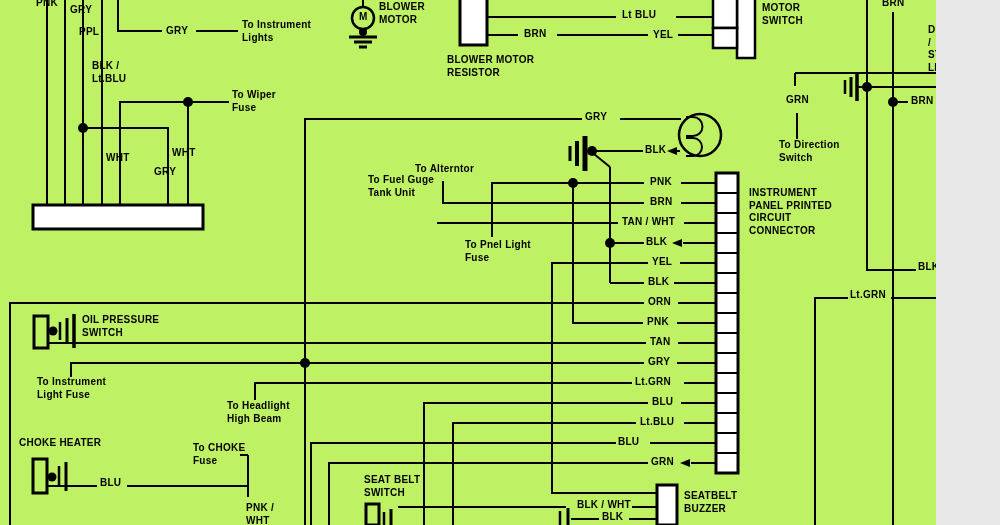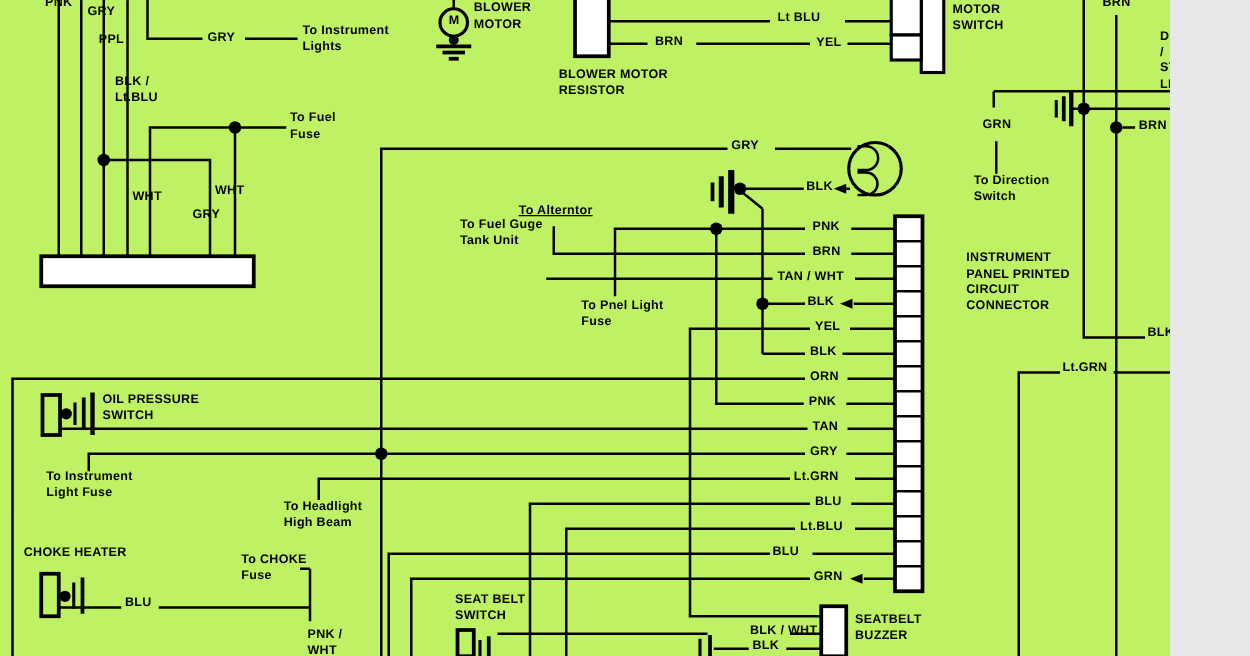--- a/index.html
+++ b/index.html
@@ -161,21 +161,21 @@
   </g>
 </svg>
 <div class="lbl" style="left: 36px; top: -3px;">PNK</div>
     <div class="lbl" style="left: 70px; top: 4px;">GRY</div>
     <div class="lbl" style="left: 55px; top: 26px; padding-left: 24px;">PPL</div>
     <div class="lbl" style="left: 92px; top: 60px;">BLK /
 Lt.BLU</div>
     <div class="lbl" style="left: 166px; top: 25px;">GRY</div>
     <div class="lbl" style="left: 242px; top: 19px;">To Instrument
 Lights</div>
-    <div class="lbl" style="left: 232px; top: 89px;">To Fuel
+    <div class="lbl" style="left: 232px; top: 89px;">To Wiper
 Fuse</div>
     <div class="lbl" style="left: 106px; top: 152px;">WHT</div>
     <div class="lbl" style="left: 154px; top: 166px;">GRY</div>
     <div class="lbl" style="left: 172px; top: 147px;">WHT</div>
     <div class="lbl" style="left: 379px; top: 1px;">BLOWER
 MOTOR</div>
     <div class="lbl" style="left: 359px; top: 11px;">M</div>
     <div class="lbl" style="left: 447px; top: 54px;">BLOWER MOTOR
 RESISTOR</div>
     <div class="lbl" style="left: 622px; top: 9px;">Lt BLU</div>
@@ -187,26 +187,26 @@
     <div class="lbl" style="left: 928px; top: 24px;">DIRECTION /
 STOP LIGHT</div>
     <div class="lbl" style="left: 585px; top: 111px;">GRY</div>
     <div class="lbl" style="left: 786px; top: 94px;">GRN</div>
     <div class="lbl" style="left: 779px; top: 139px;">To Direction
 Switch</div>
     <div class="lbl" style="left: 911px; top: 95px;">BRN</div>
     <div class="lbl" style="left: 949px; top: 111px;">TAIL
 LIGHT</div>
     <div class="lbl" style="left: 645px; top: 144px;">BLK</div>
-    <div class="lbl" style="left: 415px; top: 163px; text-decoration: underline;">To Alterntor</div>
+    <div class="lbl" style="left: 415px; top: 163px;">To Alterntor</div>
     <div class="lbl" style="left: 368px; top: 174px;">To Fuel Guge
 Tank Unit</div>
     <div class="lbl" style="left: 465px; top: 239px;">To Pnel Light
 Fuse</div>
-    <div class="lbl" style="left: 749px; top: 201px; margin-left: 24px;">INSTRUMENT
+    <div class="lbl" style="left: 749px; top: 187px;">INSTRUMENT
 PANEL PRINTED
 CIRCUIT
 CONNECTOR</div>
     <div class="lbl" style="left: 918px; top: 261px;">BLK</div>
     <div class="lbl" style="left: 850px; top: 289px;">Lt.GRN</div>
     <div class="lbl" style="left: 946px; top: 310px;">BCK - UP
 LIGHT</div>
     <div class="lbl" style="left: 82px; top: 314px;">OIL PRESSURE
 SWITCH</div>
     <div class="lbl" style="left: 37px; top: 376px;">To Instrument
@@ -214,21 +214,21 @@
     <div class="lbl" style="left: 227px; top: 400px;">To Headlight
 High Beam</div>
     <div class="lbl" style="left: 19px; top: 437px;">CHOKE HEATER</div>
     <div class="lbl" style="left: 193px; top: 442px;">To CHOKE
 Fuse</div>
     <div class="lbl" style="left: 100px; top: 477px;">BLU</div>
     <div class="lbl" style="left: 246px; top: 502px;">PNK /
 WHT</div>
     <div class="lbl" style="left: 364px; top: 474px;">SEAT BELT
 SWITCH</div>
-    <div class="lbl" style="left: 600px; top: 499px;">BLK / WHT</div>
+    <div class="lbl" style="left: 577px; top: 499px;">BLK / WHT</div>
     <div class="lbl" style="left: 684px; top: 490px;">SEATBELT
 BUZZER</div>
     <div class="lbl" style="left: 602px; top: 511px;">BLK</div>
     <div class="lbl" style="left: 650px; top: 176px;">PNK</div>
     <div class="lbl" style="left: 650px; top: 196px;">BRN</div>
     <div class="lbl" style="left: 622px; top: 216px;">TAN / WHT</div>
     <div class="lbl" style="left: 646px; top: 236px;">BLK</div>
     <div class="lbl" style="left: 652px; top: 256px;">YEL</div>
     <div class="lbl" style="left: 648px; top: 276px;">BLK</div>
     <div class="lbl" style="left: 648px; top: 296px;">ORN</div>

